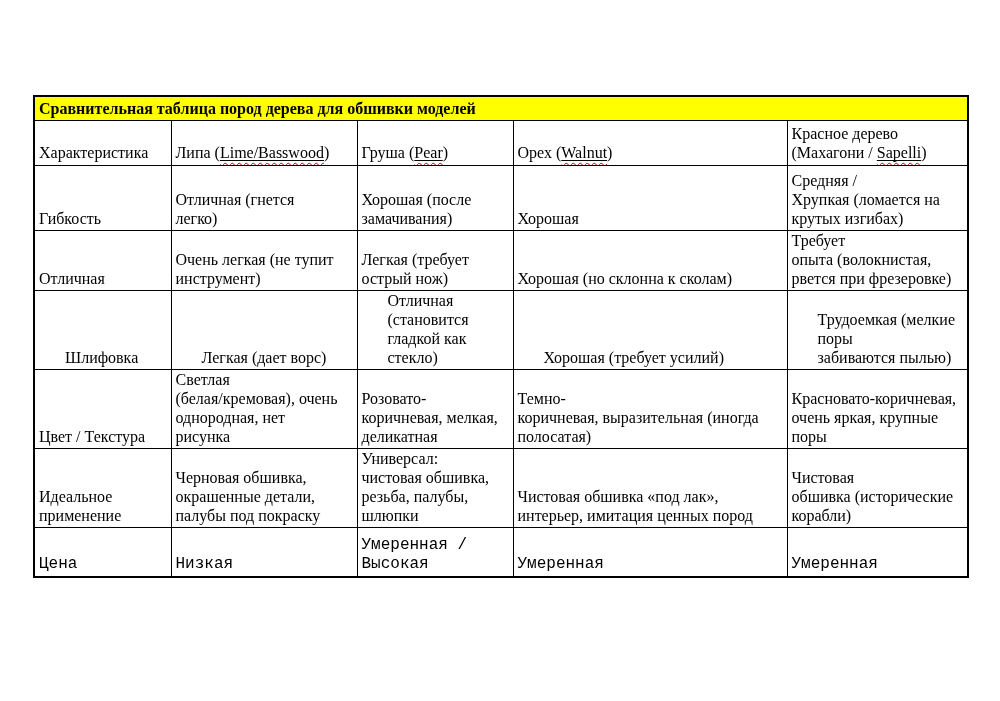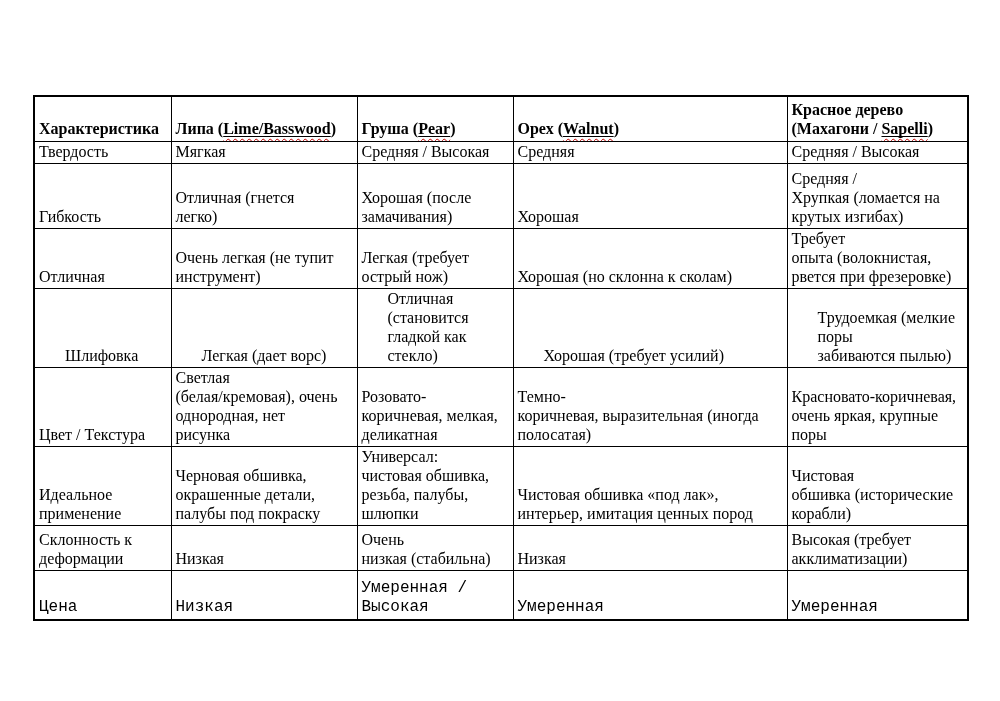--- a/index.html
+++ b/index.html
@@ -41,21 +41,21 @@
     background: #ffff00;
     text-align: center;
     font-weight: bold;
     font-size: 17px;
     height: 21px;
     line-height: 21px;
     vertical-align: middle;
     white-space: nowrap;
   }
   .header-row th {
-    font-weight: bold;
+    font-weight: normal;
     height: 41px;
     padding-bottom: 3px;
   }
   
   .u {
     text-decoration: underline;
     text-decoration-thickness: 1px;
     text-underline-offset: 2px;
   }
   .sq {
@@ -80,34 +80,30 @@
 <div class="page">
   <table class="wood-table">
     <colgroup>
       <col style="width:137px">
       <col style="width:186px">
       <col style="width:156px">
       <col style="width:274px">
       <col style="width:181px">
     </colgroup>
     <tbody>
+      <tr>
+        <td colspan="5" class="title-cell">Сравнительная таблица пород дерева для обшивки моделей</td>
+      </tr>
       <tr class="header-row">
         <th><span>Характеристика</span></th>
         <th><span>Липа (</span><span class="u"><span class="sq">Lime/Basswood</span></span><span>)</span></th>
         <th><span>Груша (</span><span class="u"><span class="sq">Pear</span></span><span>)</span></th>
         <th><span>Орех (</span><span class="u"><span class="sq">Walnut</span></span><span>)</span></th>
         <th><span>Красное дерево
 (Махагони / </span><span class="u"><span class="sq">Sapelli</span></span><span>)</span></th>
-      </tr>
-      <tr class="r0">
-        <td>Твердость</td>
-        <td>Мягкая</td>
-        <td>Средняя / Высокая</td>
-        <td>Средняя</td>
-        <td>Средняя / Высокая</td>
       </tr>
       <tr class="r1">
         <td>Гибкость</td>
         <td>Отличная (гнется
 легко)</td>
         <td>Хорошая (после
 замачивания)</td>
         <td>Хорошая</td>
         <td>Средняя /
 Хрупкая (ломается на
@@ -159,30 +155,20 @@
         <td>Универсал:
 чистовая обшивка,
 резьба, палубы,
 шлюпки</td>
         <td>Чистовая обшивка «под лак»,
 интерьер, имитация ценных пород</td>
         <td>Чистовая
 обшивка (исторические
 корабли)</td>
       </tr>
-      <tr class="r6">
-        <td>Склонность к
-деформации</td>
-        <td>Низкая</td>
-        <td>Очень
-низкая (стабильна)</td>
-        <td>Низкая</td>
-        <td>Высокая (требует
-акклиматизации)</td>
-      </tr>
       <tr class="r7">
         <td>Цена</td>
         <td>Низкая</td>
         <td>Умеренная /
 Высокая</td>
         <td>Умеренная</td>
         <td>Умеренная</td>
       </tr>
     </tbody>
   </table>

